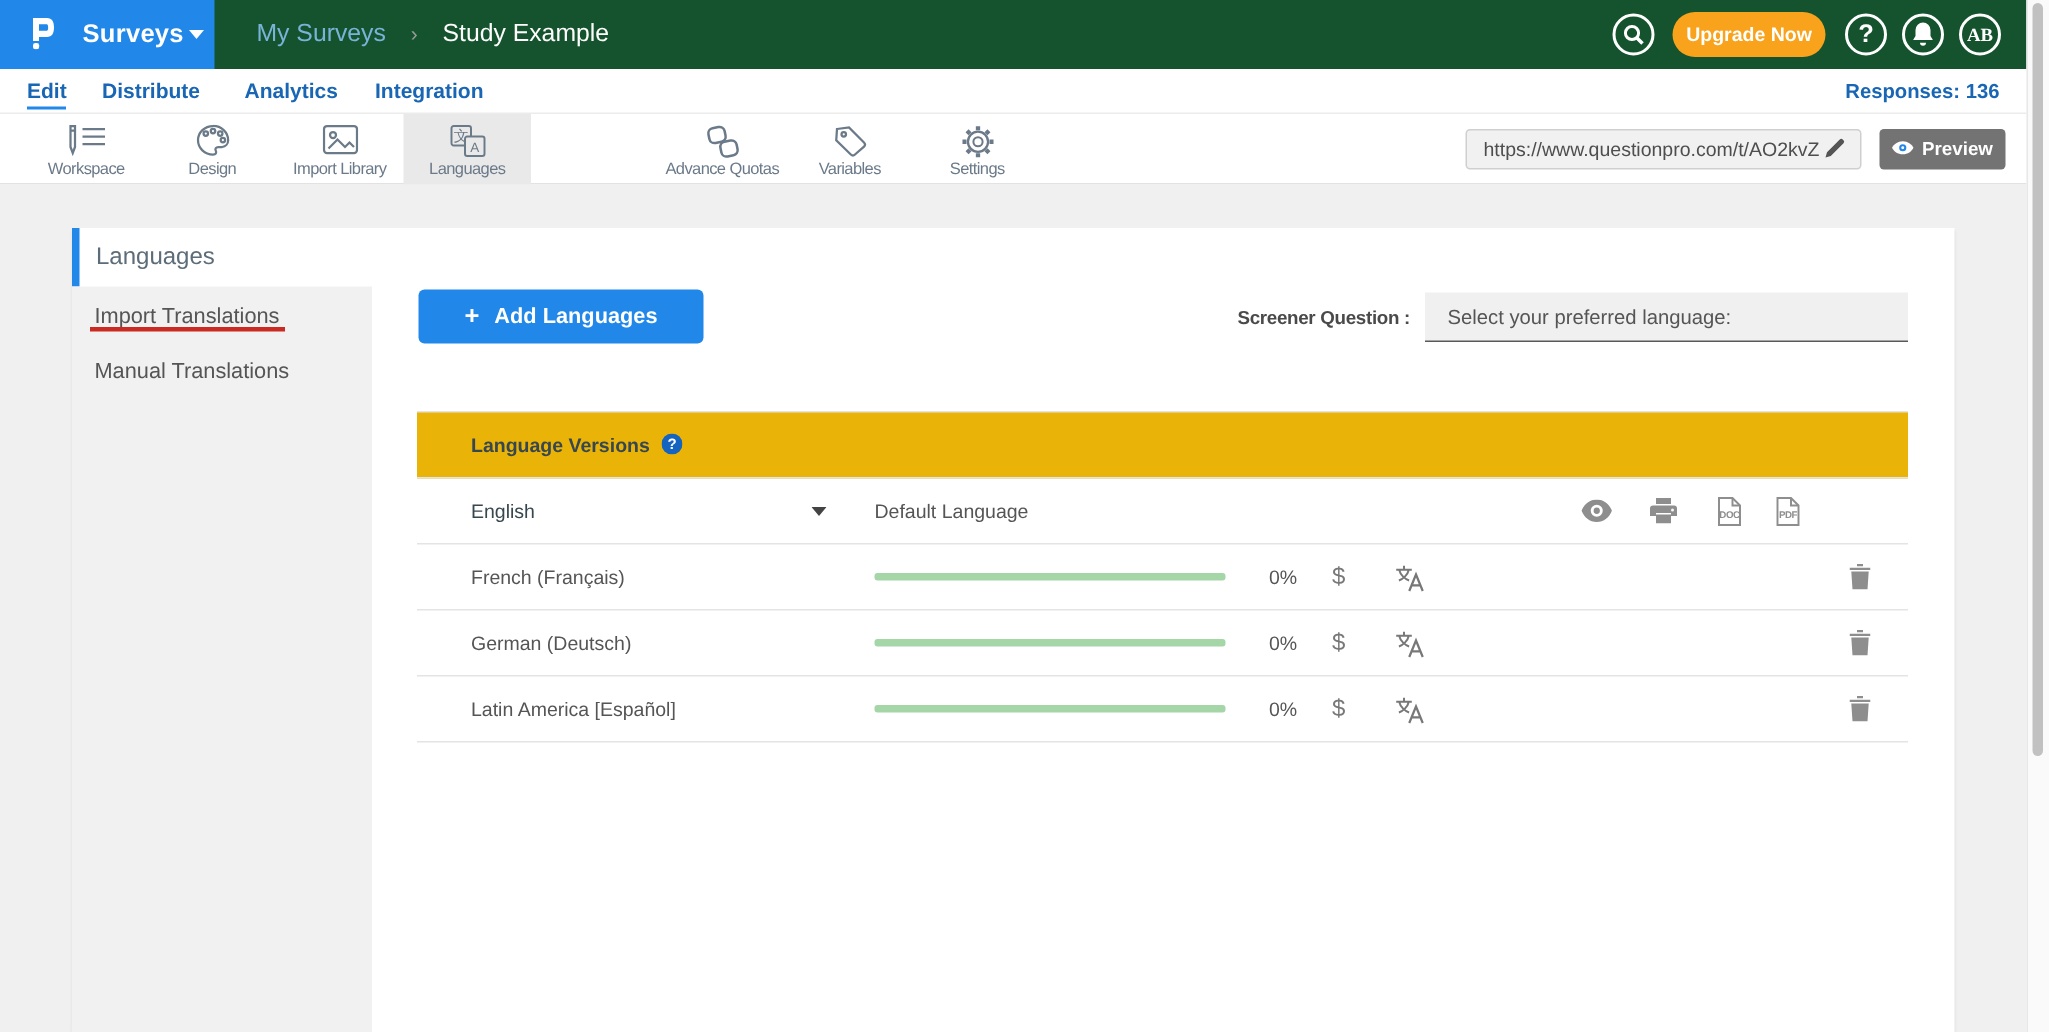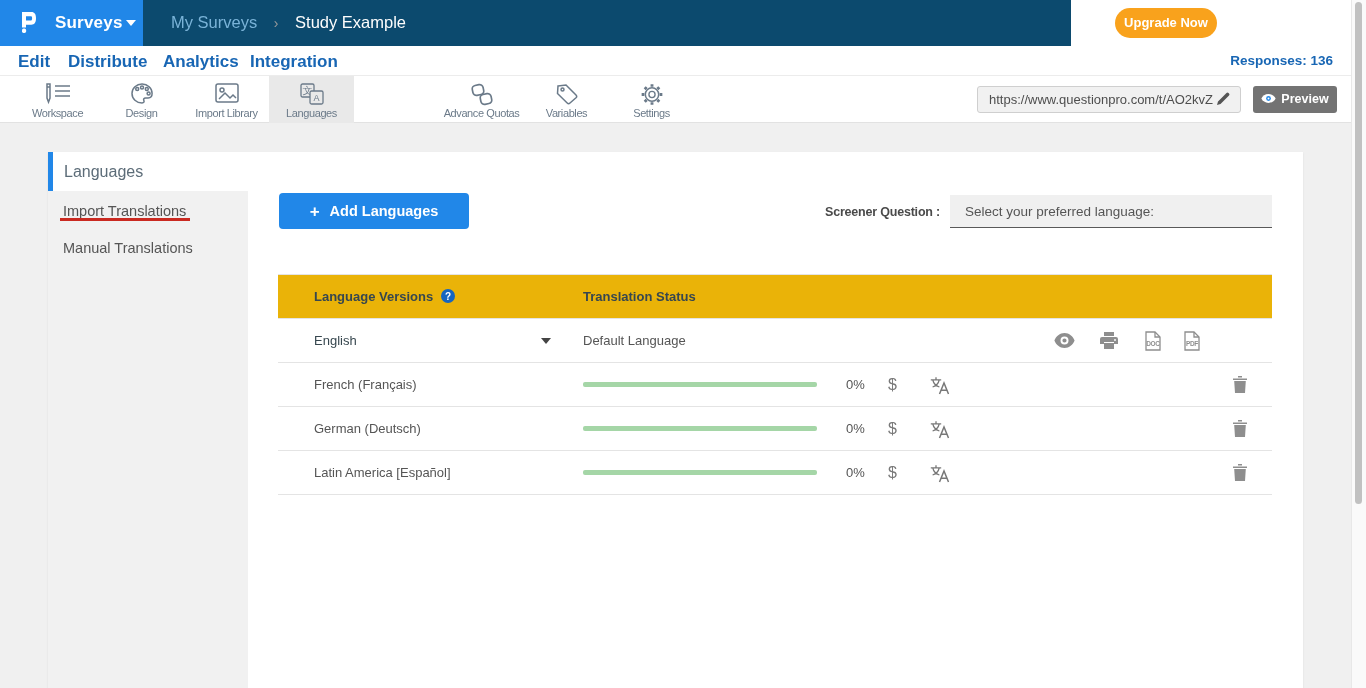--- a/index.html
+++ b/index.html
@@ -1,30 +1,30 @@
 <!DOCTYPE html>
 <html><head>
 <meta charset="utf-8">
 <style>
 * { margin:0; padding:0; box-sizing:border-box; }
 html,body { width:1366px; height:688px; overflow:hidden; font-family:"Liberation Sans", sans-serif; background:#fff; }
 .abs { position:absolute; }
 
-#topbar { position:absolute; left:0; top:0; width:1071px; height:46px; background:#0c4a6e; }
+#topbar { position:absolute; left:0; top:0; width:1351px; height:46px; background:#14532d; }
 #logobox { position:absolute; left:0; top:0; width:143px; height:46px; background:#2187e8; }
 #surveys-txt { position:absolute; left:55px; top:13px; color:#fff; font-size:17px; font-weight:600; letter-spacing:0.2px; }
 #crumb { position:absolute; left:171px; top:13px; font-size:16.5px; color:#7ab3d8; }
 #crumb .sep { color:#9b9b9b; font-size:14px; margin:0 12px; }
 #crumb .cur { color:#fdfdfd; }
 .circbtn { position:absolute; top:9px; width:28px; height:28px; border:2px solid #fff; border-radius:50%; }
 #upgrade { position:absolute; left:1115px; top:8px; width:102px; height:30px; background:#f9a21c; border-radius:15px; color:#fff; font-size:13px; font-weight:700; text-align:center; line-height:30px; }
 #ab { color:#fff; font-size:12.5px; font-weight:700; text-align:center; line-height:25px; letter-spacing:0px;font-family:Liberation Serif, serif; }
 
 #tabsrow { position:absolute; left:0; top:46px; width:1351px; height:29px; background:#fff; }
-.tab { position:absolute; top:6px; font-size:17px; font-weight:700; color:#1866b4; }
+.tab { position:absolute; top:6px; font-size:14px; font-weight:700; color:#1866b4; }
 #tab-edit { left:18px; border-bottom:2px solid #2187e8; padding-bottom:3px; }
 #responses { position:absolute; top:7px; right:18px; font-size:13.5px; font-weight:700; color:#1866b4; }
 
 #toolbar { position:absolute; left:0; top:75px; width:1351px; height:48px; background:#fff; border-bottom:1px solid #e2e2e2; border-top:1px solid #ececec; }
 .titem { position:absolute; top:0; height:47px; width:85px; text-align:center; color:#6b7a89; }
 .titem svg { margin-top:7px; }
 .titem .lbl { position:absolute; top:31px; left:0; width:100%; text-align:center; font-size:11px; letter-spacing:-0.4px; color:#6b7a89; white-space:nowrap; }
 #t-languages { background:#e9e9e9; }
 #urlbox { position:absolute; left:977px; top:10px; width:264px; height:27px; background:#f1f1f1; border:1px solid #cfcfcf; border-radius:3px; font-size:13px; color:#4e4e4e; line-height:25px; padding-left:11px; }
 #urlpencil { position:absolute; left:1215px; top:15px; }
@@ -183,21 +183,20 @@
     <div id="selbox">Select your preferred language:</div>
 
     <div id="table">
       <div id="thead">
         <span class="c1 hcell" style="line-height:44px">Language Versions
           <svg width="14" height="14" viewBox="0 0 14 14" style="vertical-align:-2px; margin-left:4px">
               <circle cx="7" cy="7" r="7" fill="#1565c0"></circle>
               <text x="7" y="10.5" font-size="10" font-weight="bold" fill="#fff" text-anchor="middle">?</text>
             </svg>
         </span>
-        <span class="c2 hcell" style="line-height:44px">Translation Status</span>
       </div>
       <div class="trow">
         <span class="c1" style="color:#37474f">English</span>
         <svg style="position:absolute; left:263px; top:19px" width="10" height="6" viewBox="0 0 10 6">
             <path d="M0 0 L5 6 L10 0 Z" fill="#444"></path>
           </svg>
         <span class="c2" style="line-height:44px; font-size:13px; color:#555">Default Language</span>
         <svg style="position:absolute; left:776px; top:14px" width="21" height="15" viewBox="0 0 21 15">
             <path d="M10.5 0 C5.8 0 2 3.2 .4 7.5 C2 11.8 5.8 15 10.5 15 S19 11.8 20.6 7.5 C19 3.2 15.2 0 10.5 0 Z M10.5 11.5 a4 4 0 1 1 0 -8 a4 4 0 0 1 0 8 Z M10.5 9.6 a2.1 2.1 0 1 0 0 -4.2 a2.1 2.1 0 0 0 0 4.2 Z" fill="#8e8e8e"></path>
           </svg>

